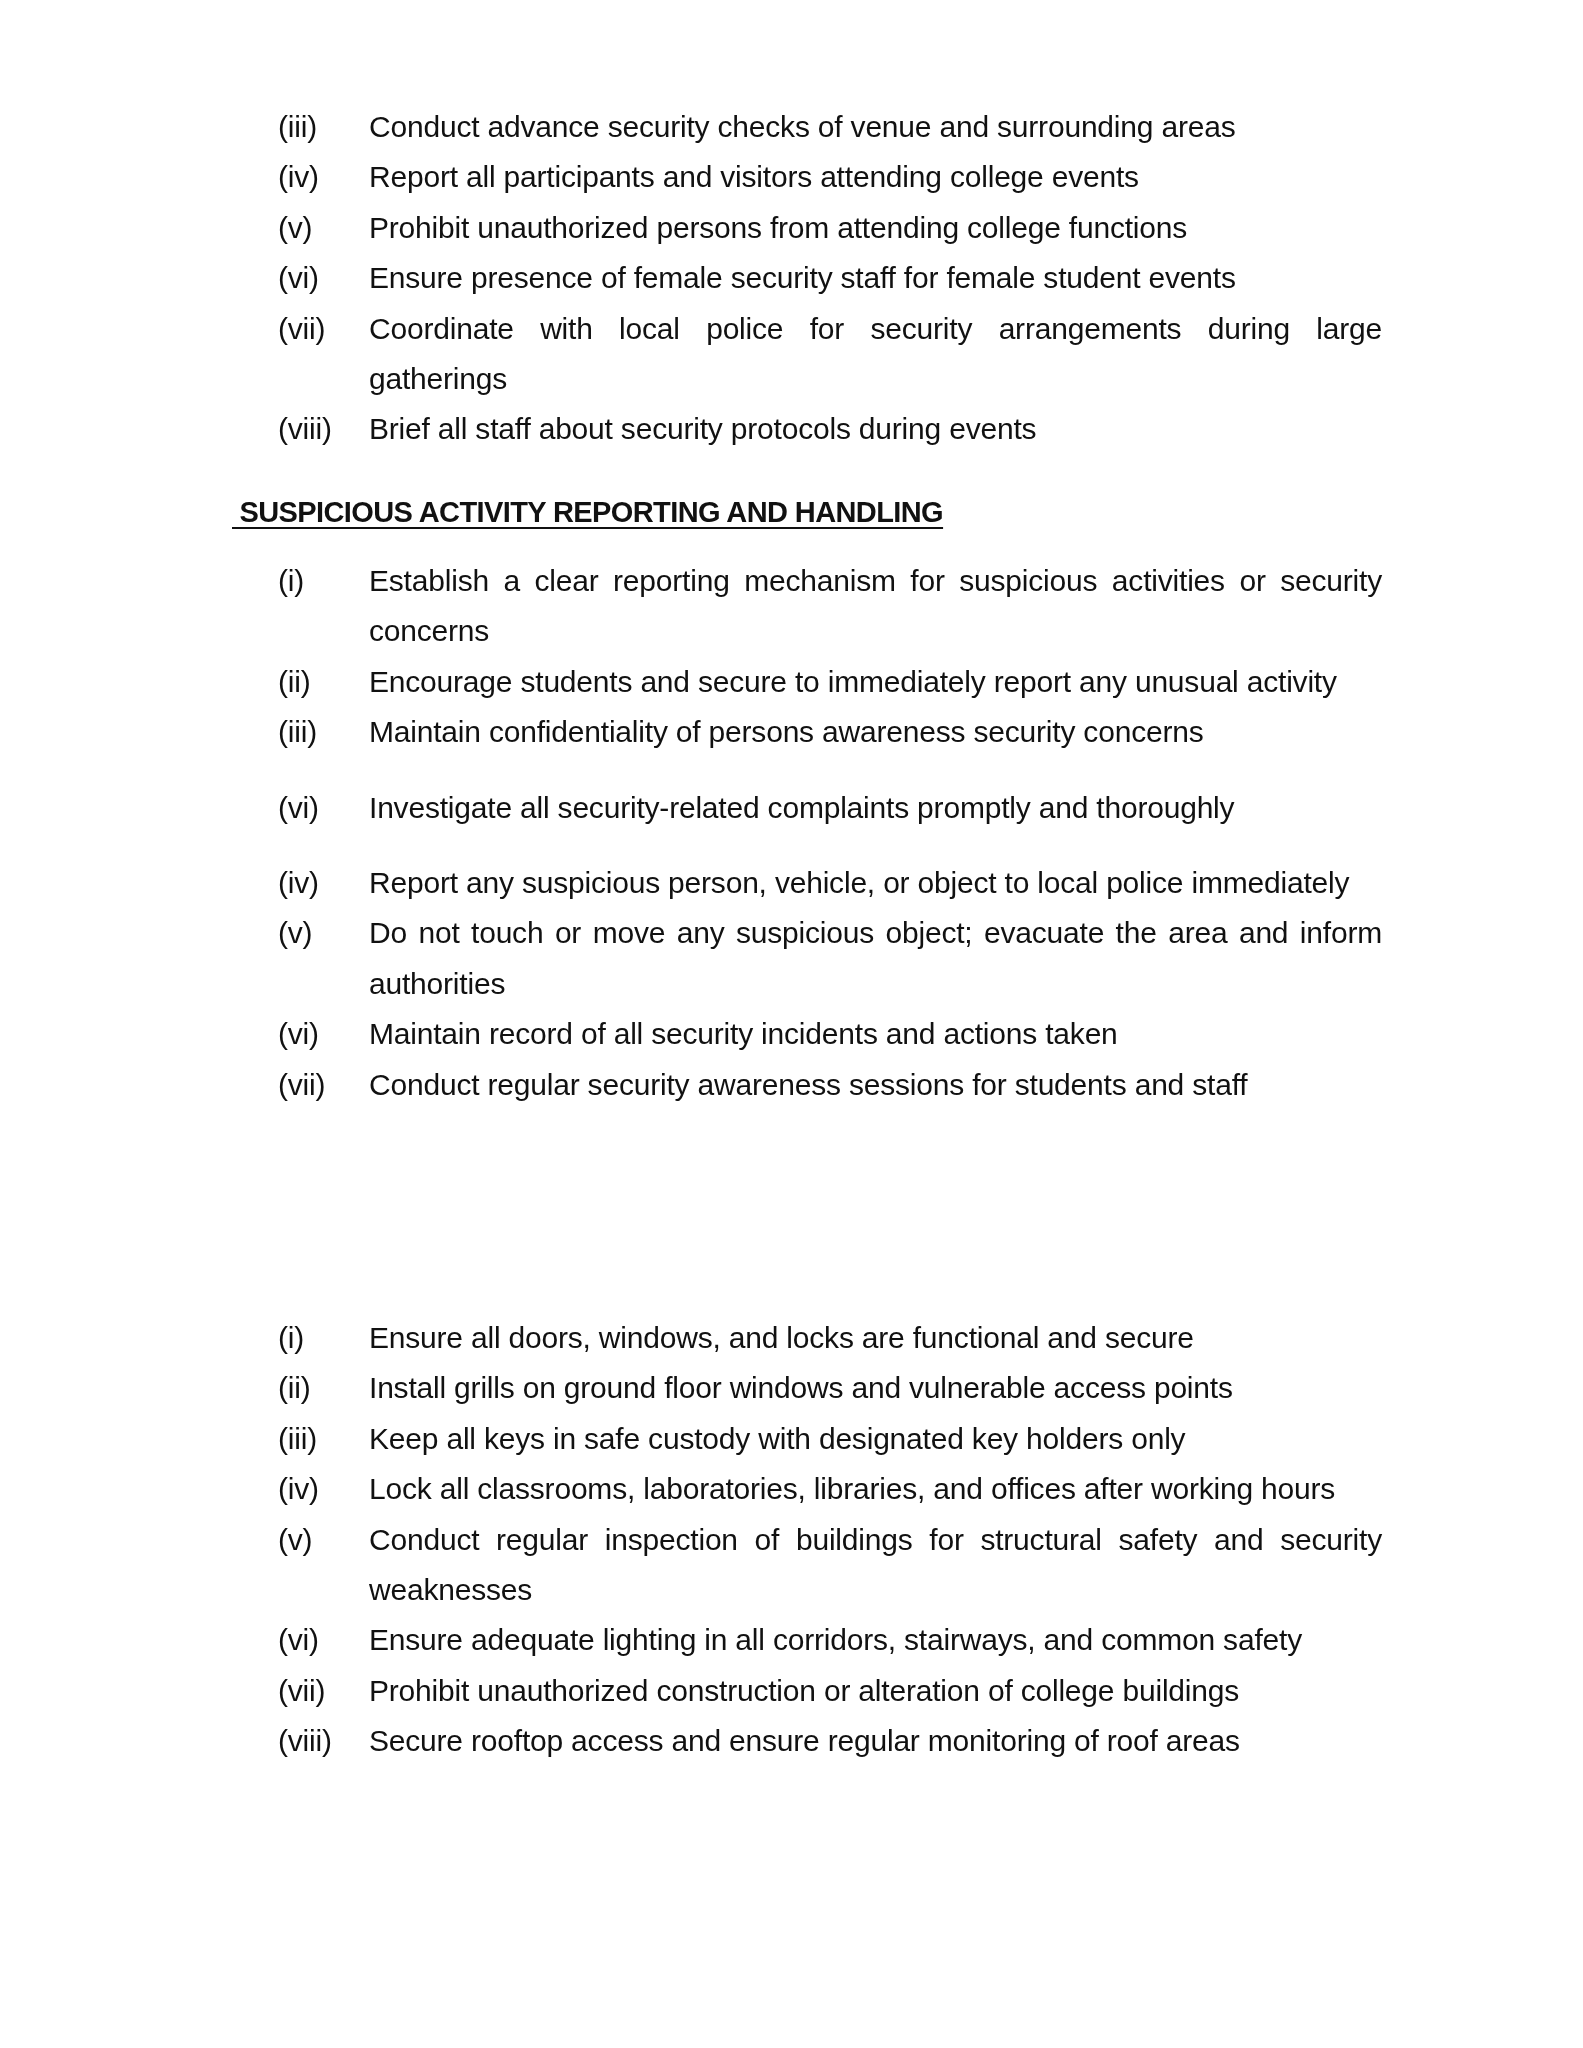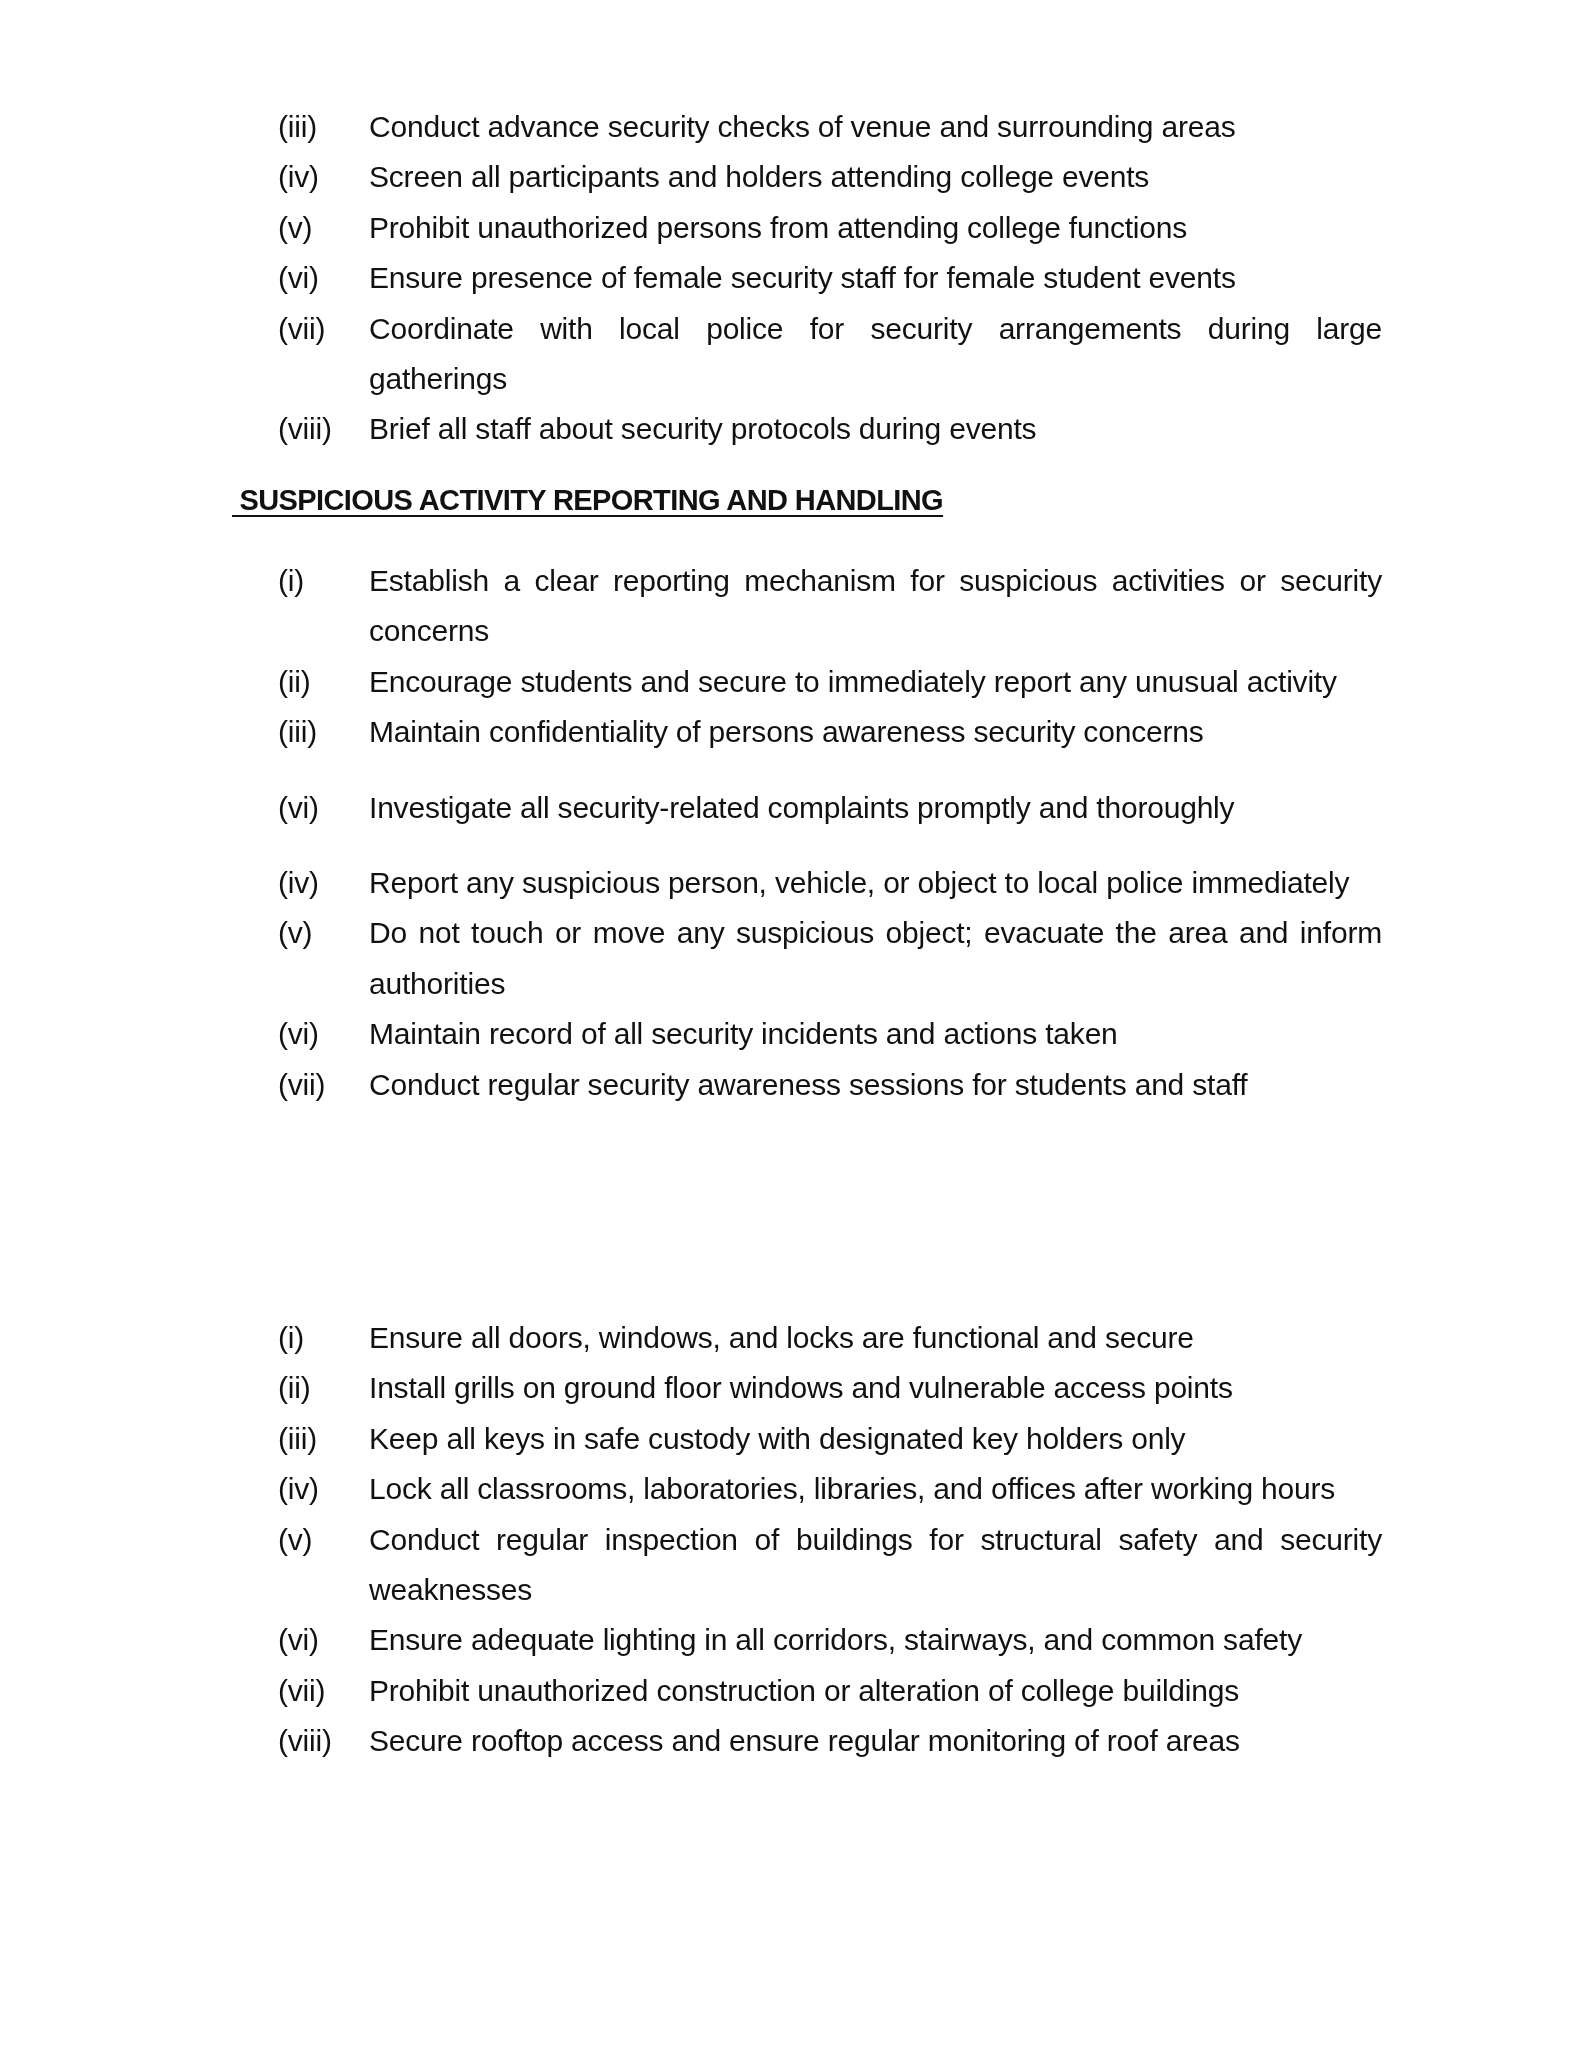--- a/index.html
+++ b/index.html
@@ -70,41 +70,41 @@
 
 <div class="page">
 
   <ul class="list" style="top: 90px;">
     <li class="item">
       <span class="num">(iii)</span>
       <span class="txt">Conduct advance security checks of venue and surrounding areas</span>
     </li>
     <li class="item">
       <span class="num">(iv)</span>
-      <span class="txt">Screen all participants and holders attending college events</span>
+      <span class="txt">Report all participants and visitors attending college events</span>
     </li>
     <li class="item">
       <span class="num">(v)</span>
       <span class="txt">Prohibit unauthorized persons from attending college functions</span>
     </li>
     <li class="item">
       <span class="num">(vi)</span>
       <span class="txt">Ensure presence of female security staff for female student events</span>
     </li>
     <li class="item">
       <span class="num">(vii)</span>
       <span class="txt">Coordinate with local police for security arrangements during large gatherings</span>
     </li>
     <li class="item">
       <span class="num">(viii)</span>
       <span class="txt">Brief all staff about security protocols during events</span>
     </li>
   </ul>
 
-  <h2 class="heading" style="top: 468px;"> SUSPICIOUS ACTIVITY REPORTING AND HANDLING</h2>
+  <h2 class="heading" style="top: 480px;"> SUSPICIOUS ACTIVITY REPORTING AND HANDLING</h2>
 
   <ul class="list" style="top: 544px;">
     <li class="item">
       <span class="num">(i)</span>
       <span class="txt">Establish a clear reporting mechanism for suspicious activities or security concerns</span>
     </li>
     <li class="item">
       <span class="num">(ii)</span>
       <span class="txt">Encourage students and secure to immediately report any unusual activity</span>
     </li>

